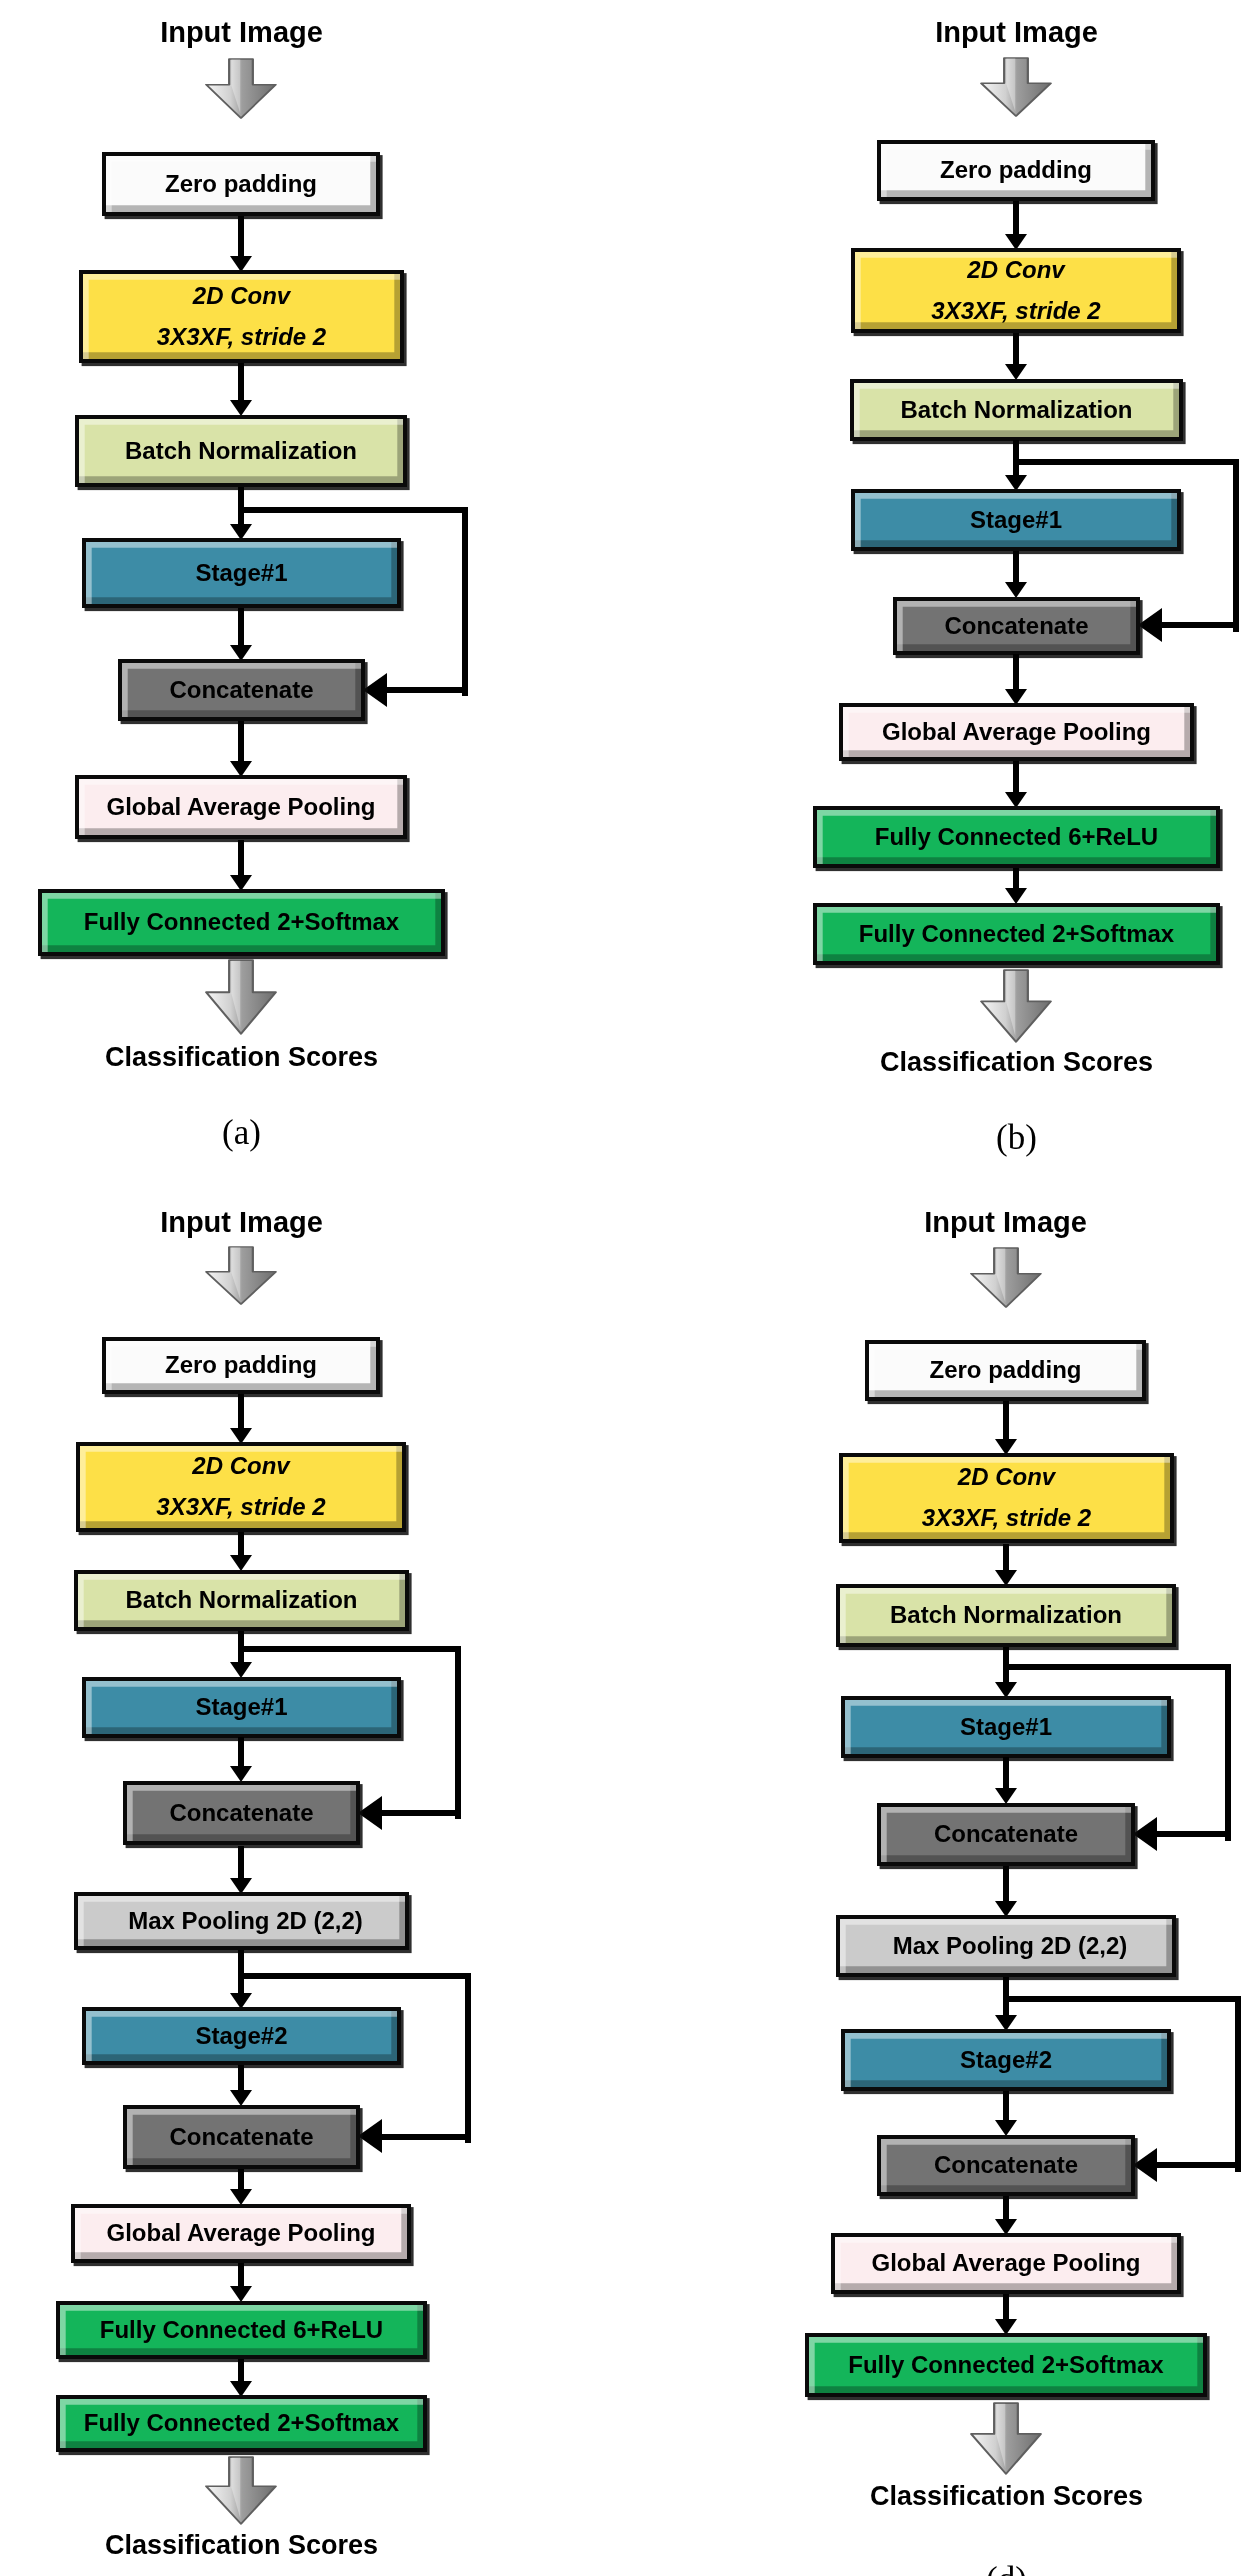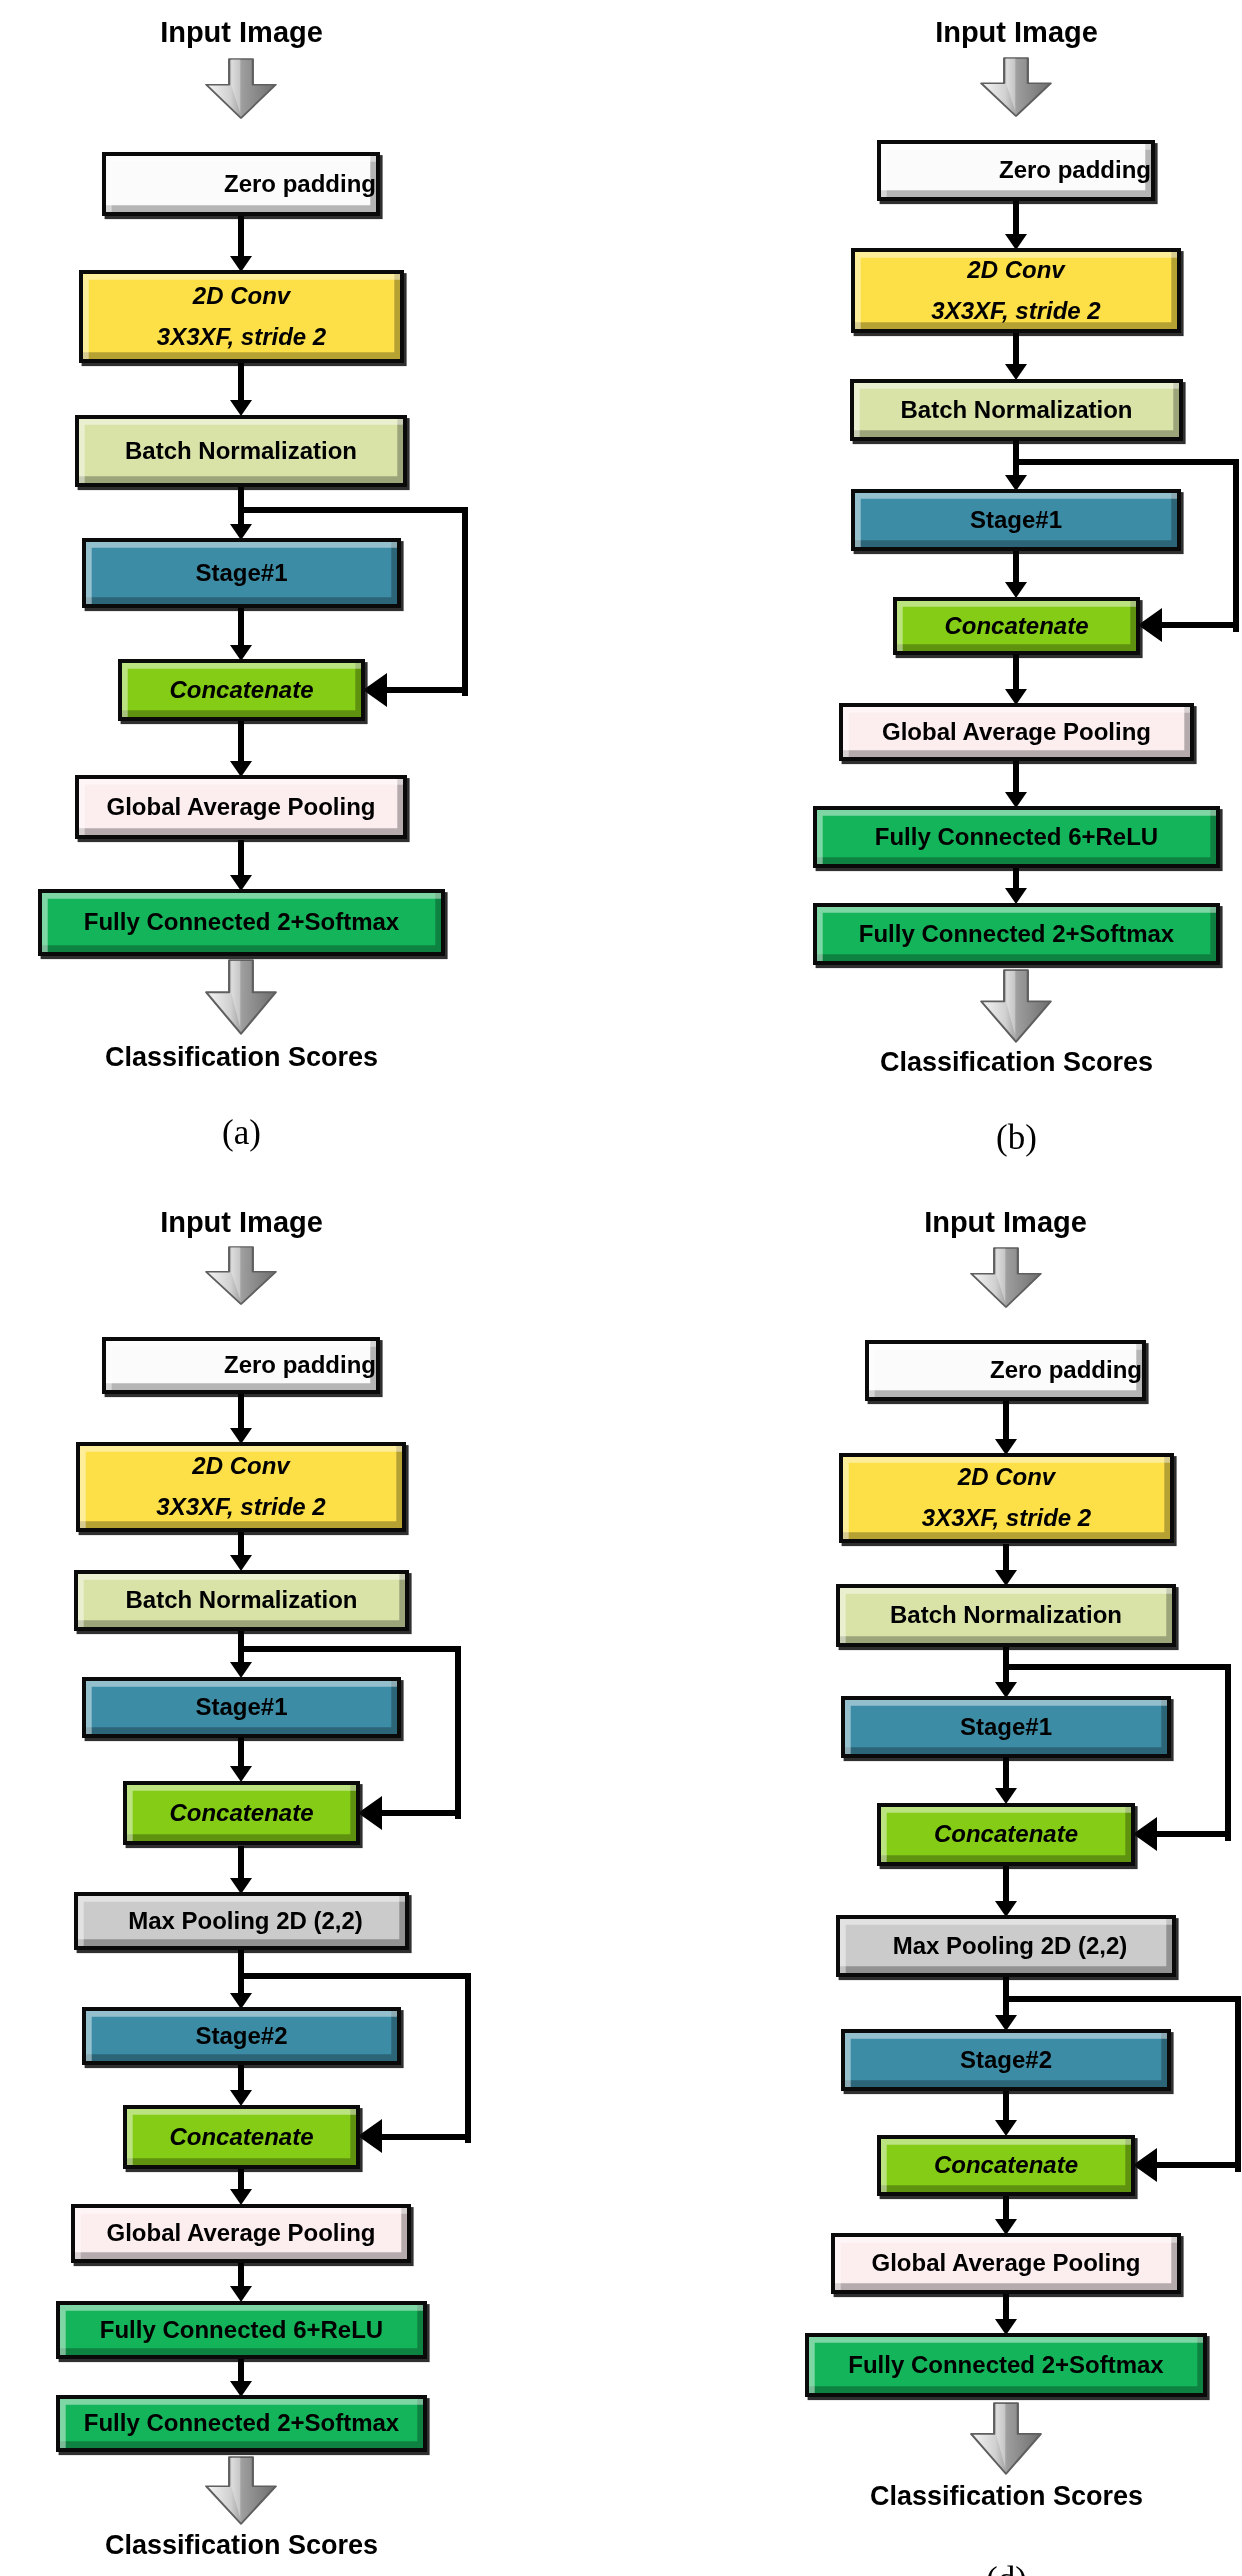--- a/index.html
+++ b/index.html
@@ -30,25 +30,25 @@
   }
   .node::before{
     content:"";position:absolute;inset:0;pointer-events:none;
     box-shadow:inset 5.7px 5.7px 0 rgba(255,255,255,0.45), inset -5.7px -6.7px 0 rgba(0,0,0,0.28);
   }
   .node .lbl{
     position:relative;z-index:2;color:#000;font-weight:700;
     font-size:24px;line-height:1.1;text-align:center;white-space:nowrap;
   }
   .node.two .lbl{margin:7.2px 0;}
-  .c-zero{background:#fbfbfb;align-items:flex-end;}
+  .c-zero{background:#fbfbfb;}
   .c-conv{background:#fde047;font-style:italic;}
   .c-bn{background:#d9e3a8;}
   .c-stage{background:#3d8ca6;}
-  .c-concat{background:#84cc16;font-style:italic;}
+  .c-concat{background:#737373;}
   .c-max{background:#cbcbcb;padding-left:8px;}
   .c-gap{background:#fcedef;}
   .c-fc{background:#14b55a;}
   
   .varrow{position:absolute;width:6.2px;background:#000;}
   .varrow::after{
     content:"";position:absolute;left:50%;bottom:-15.5px;transform:translateX(-50%);
     width:0;height:0;
     border-left:11.3px solid transparent;border-right:11.3px solid transparent;
     border-top:16.5px solid #000;

